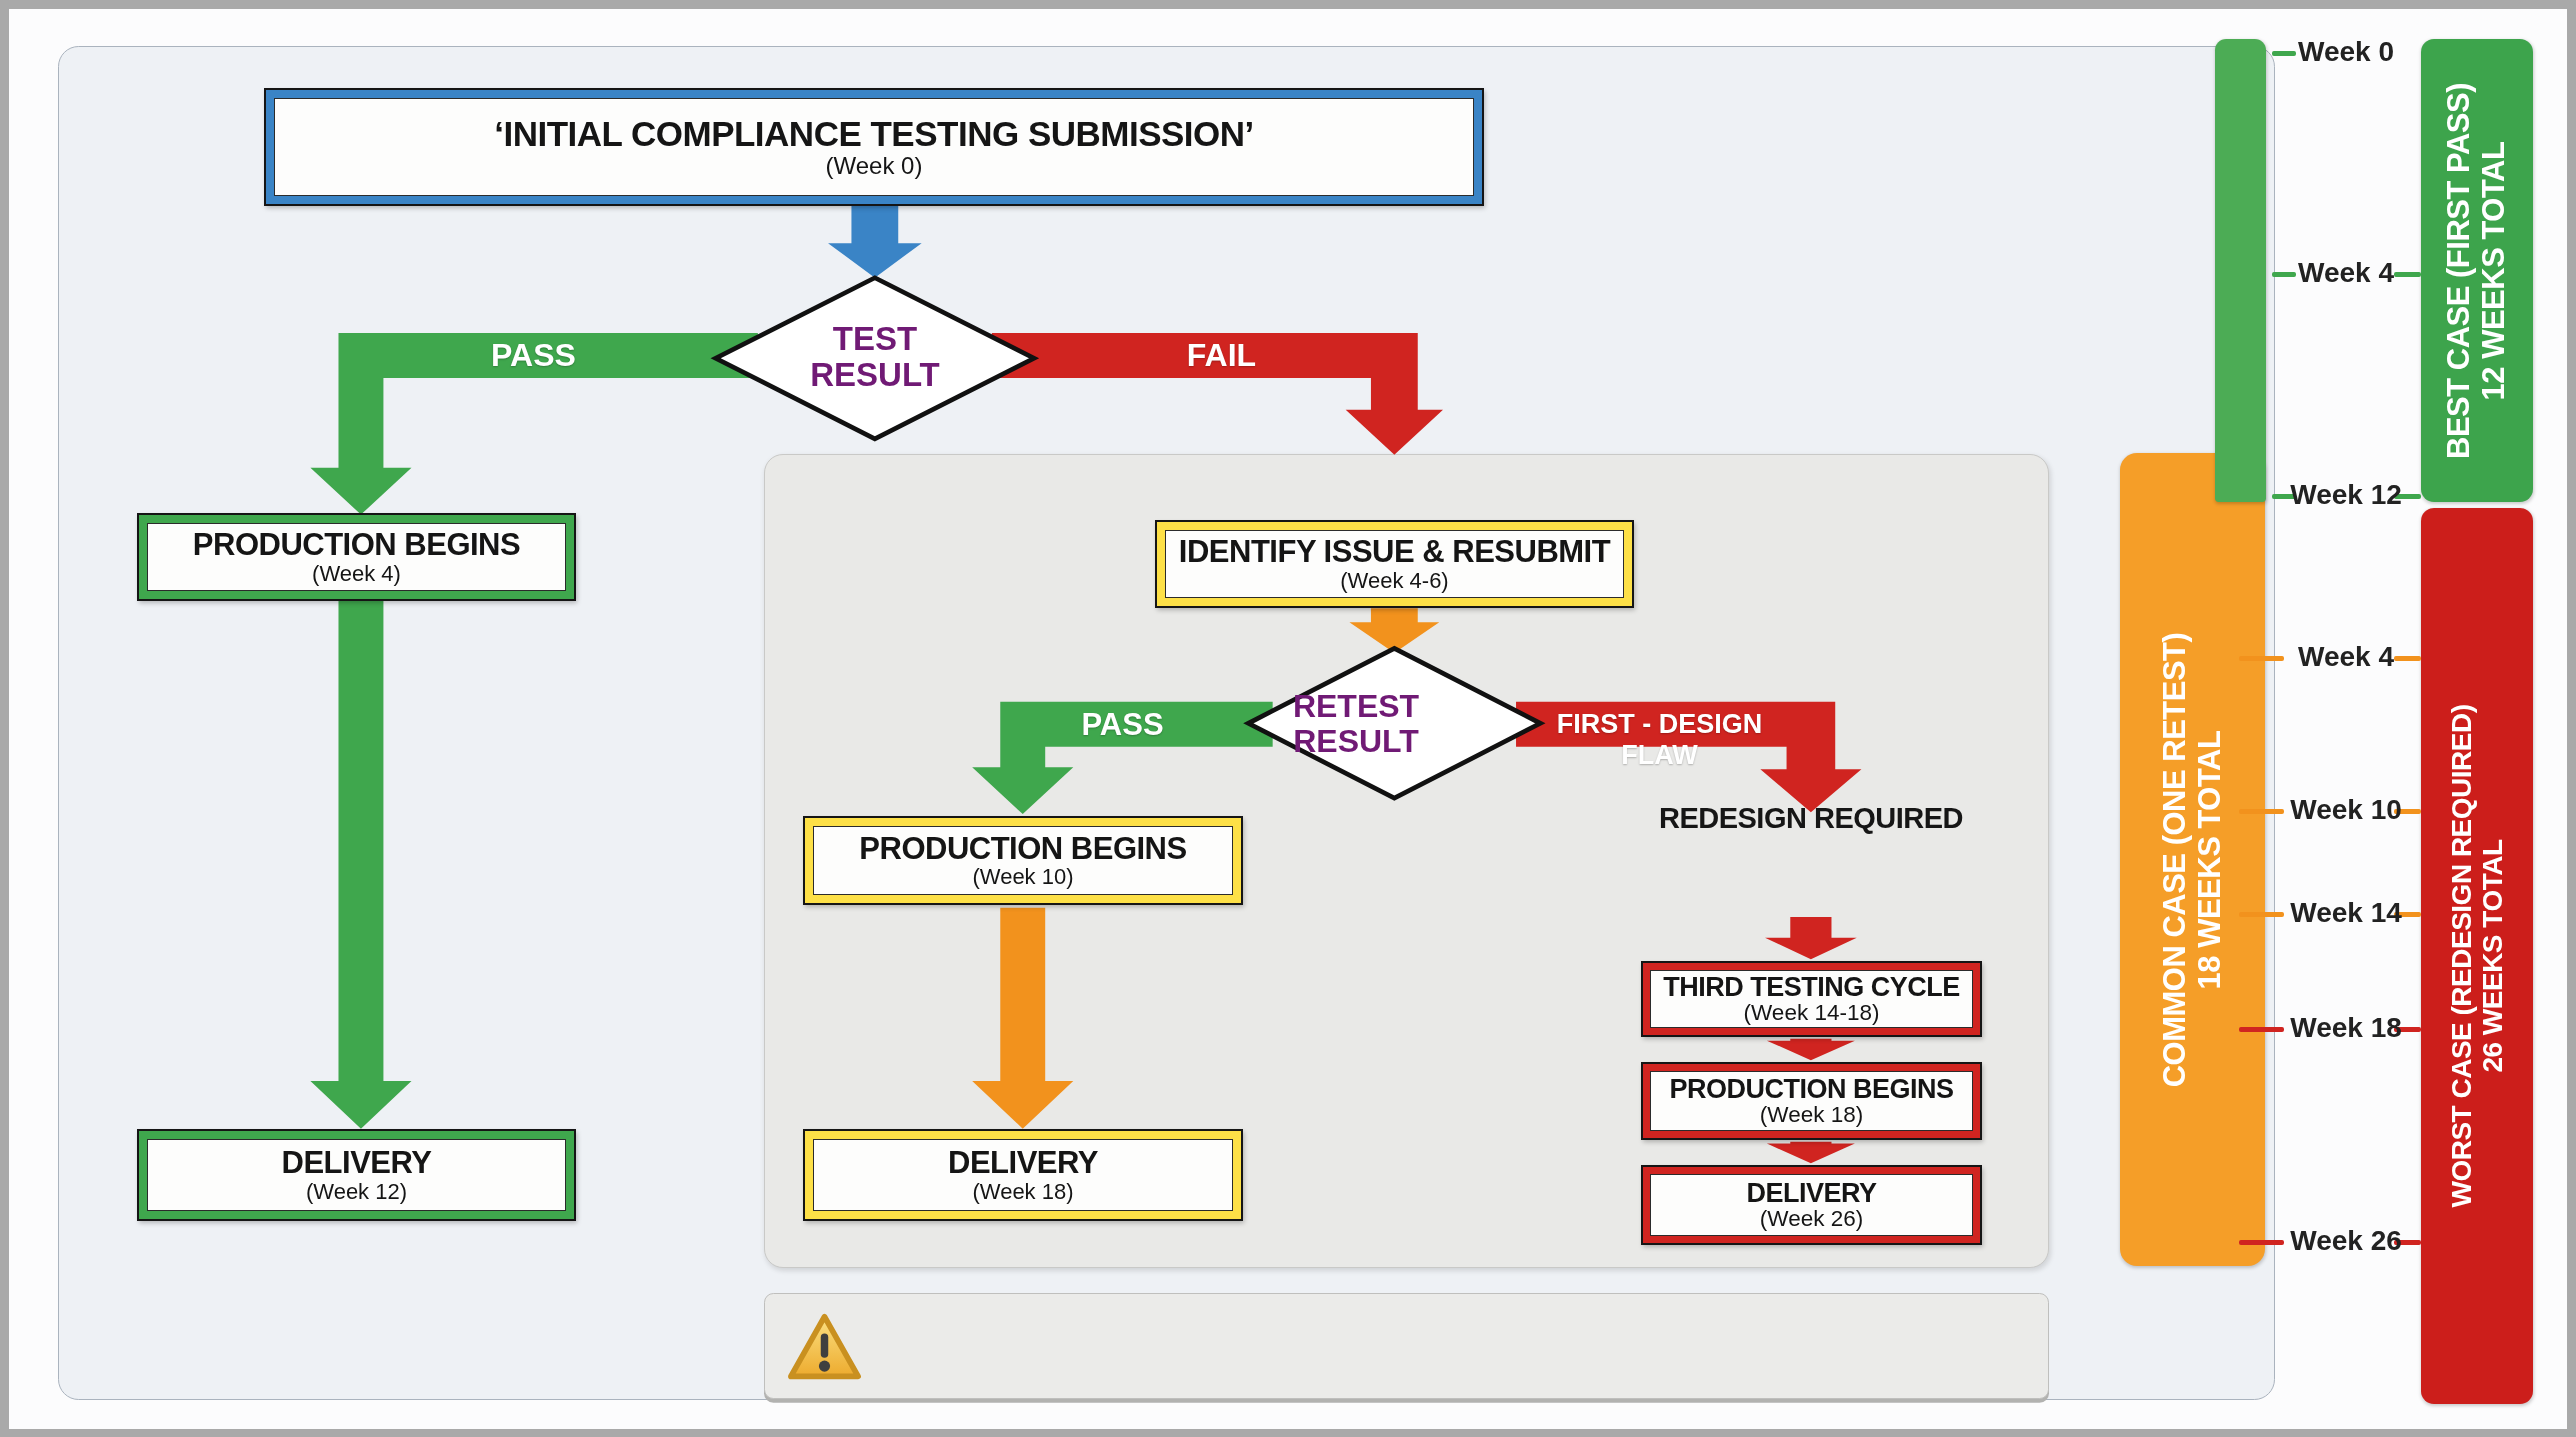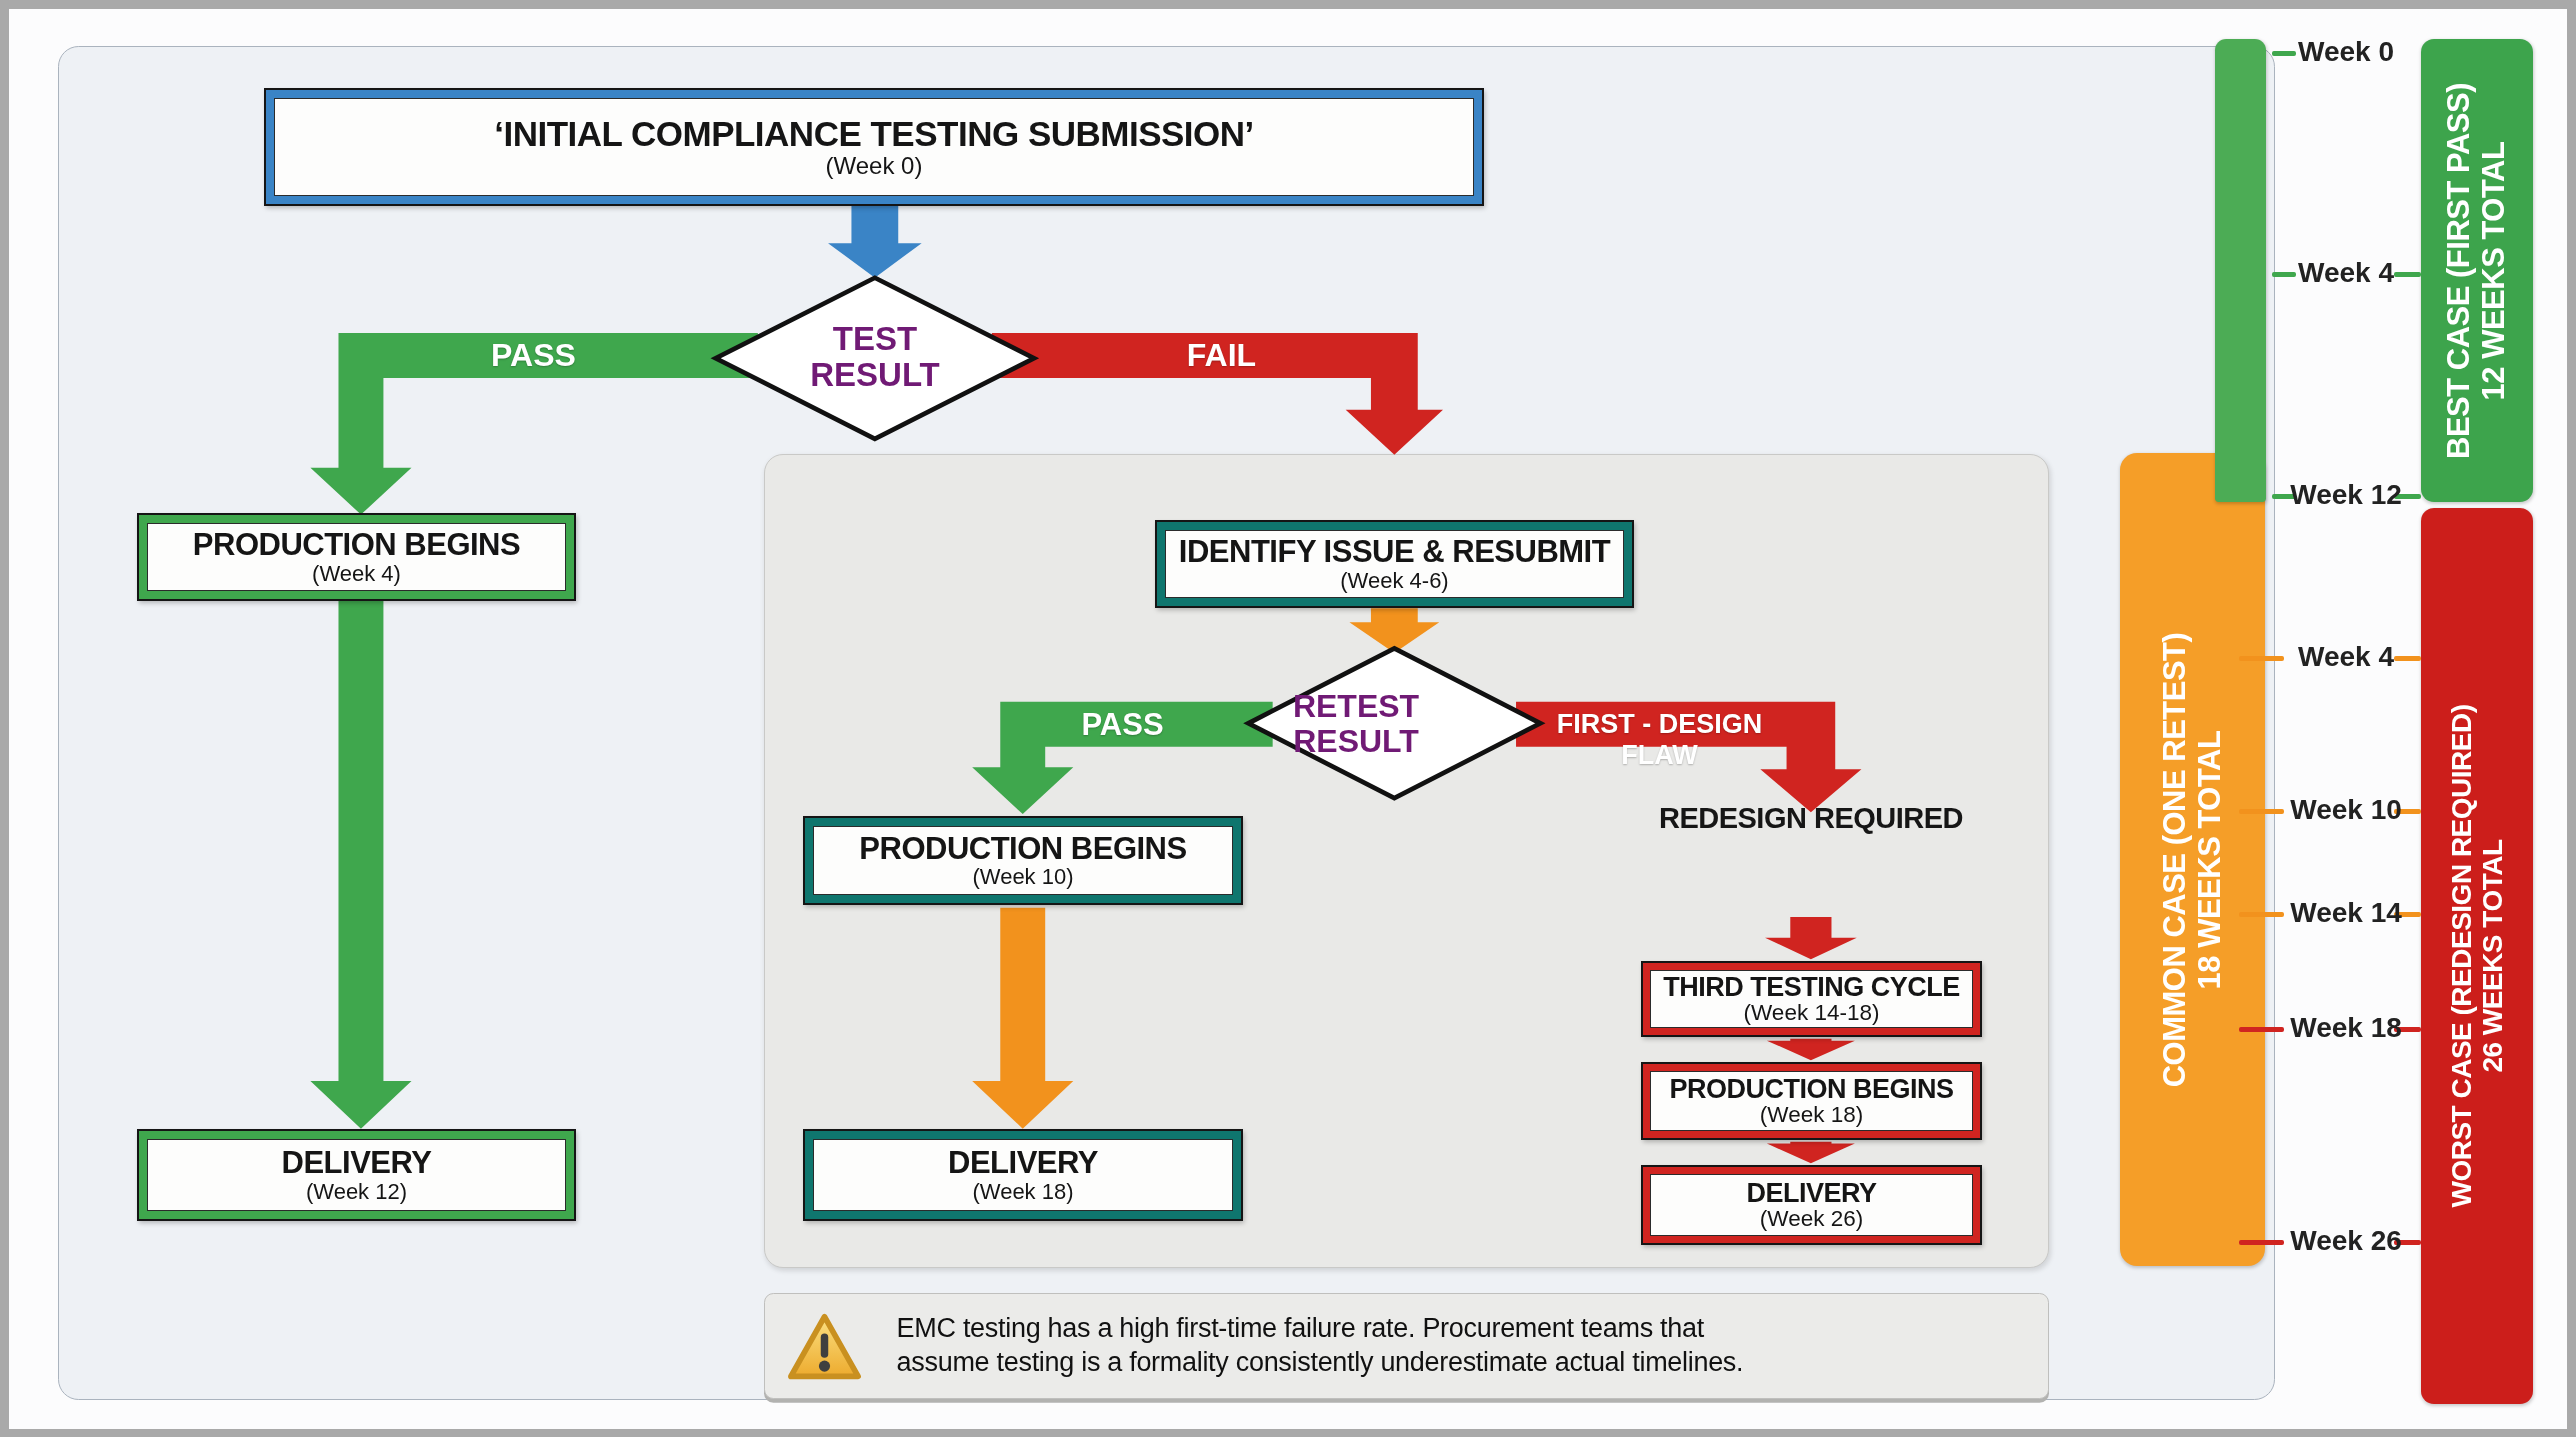--- a/index.html
+++ b/index.html
@@ -15,21 +15,21 @@
     background:#e9e9e7;border:1.9px solid #c9c9c7;border-radius:19px;
     box-shadow:1.9px 2.8px 5.6px rgba(0,0,0,.12);}
   svg.overlay{position:absolute;left:0;top:0;}
   
   .node{position:absolute;border:2.8px solid #151515;box-sizing:border-box;display:flex;
     box-shadow:1.9px 2.8px 4.7px rgba(0,0,0,.25);}
   .node-inner{flex:1;margin:8.4px;border:1.9px solid #2b2b2b;background:#fdfdfc;
     display:flex;flex-direction:column;align-items:center;justify-content:center;line-height:1.05;}
   .node.blue{background:#3a84c6;}
   .node.green{background:#3fa74d;}
-  .node.orange{background:#0f766e;}
+  .node.orange{background:#fde047;}
   .node.redstep{background:#d02420;}
   .node.redstep .node-inner{margin:6.6px;}
   .t-xl{font-size:35px;font-weight:bold;letter-spacing:-0.5px;}
   .t-l{font-size:31px;font-weight:bold;letter-spacing:-0.5px;}
   .t-m{font-size:27px;font-weight:bold;letter-spacing:-0.5px;}
   .s-l{font-size:24px;}
   .s-m{font-size:22px;}
   .s-s{font-size:22.5px;}
   
   .dlabel{position:absolute;text-align:center;font-weight:bold;line-height:1.08;color:#701a75;}
@@ -225,20 +225,16 @@
       <defs>
         <linearGradient id="wg" x1="0" y1="0" x2="0" y2="1">
           <stop offset="0" stop-color="#fbe082"></stop>
           <stop offset="1" stop-color="#edab2e"></stop>
         </linearGradient>
       </defs>
       <polygon points="41,6 77,70 5,70" fill="url(#wg)" stroke="#c99020" stroke-width="6" stroke-linejoin="round"></polygon>
       <rect x="37" y="24" width="8" height="26" rx="4" fill="#3f3f3f"></rect>
       <circle cx="41" cy="59" r="6" fill="#3f3f3f"></circle>
     </svg>
-    <div class="note-text">
-      <div>EMC testing has a high first-time failure rate. Procurement teams that</div>
-      <div>assume testing is a formality consistently underestimate actual timelines.</div>
-    </div>
   </div>
 
 </div>
 
 
 </body></html>

